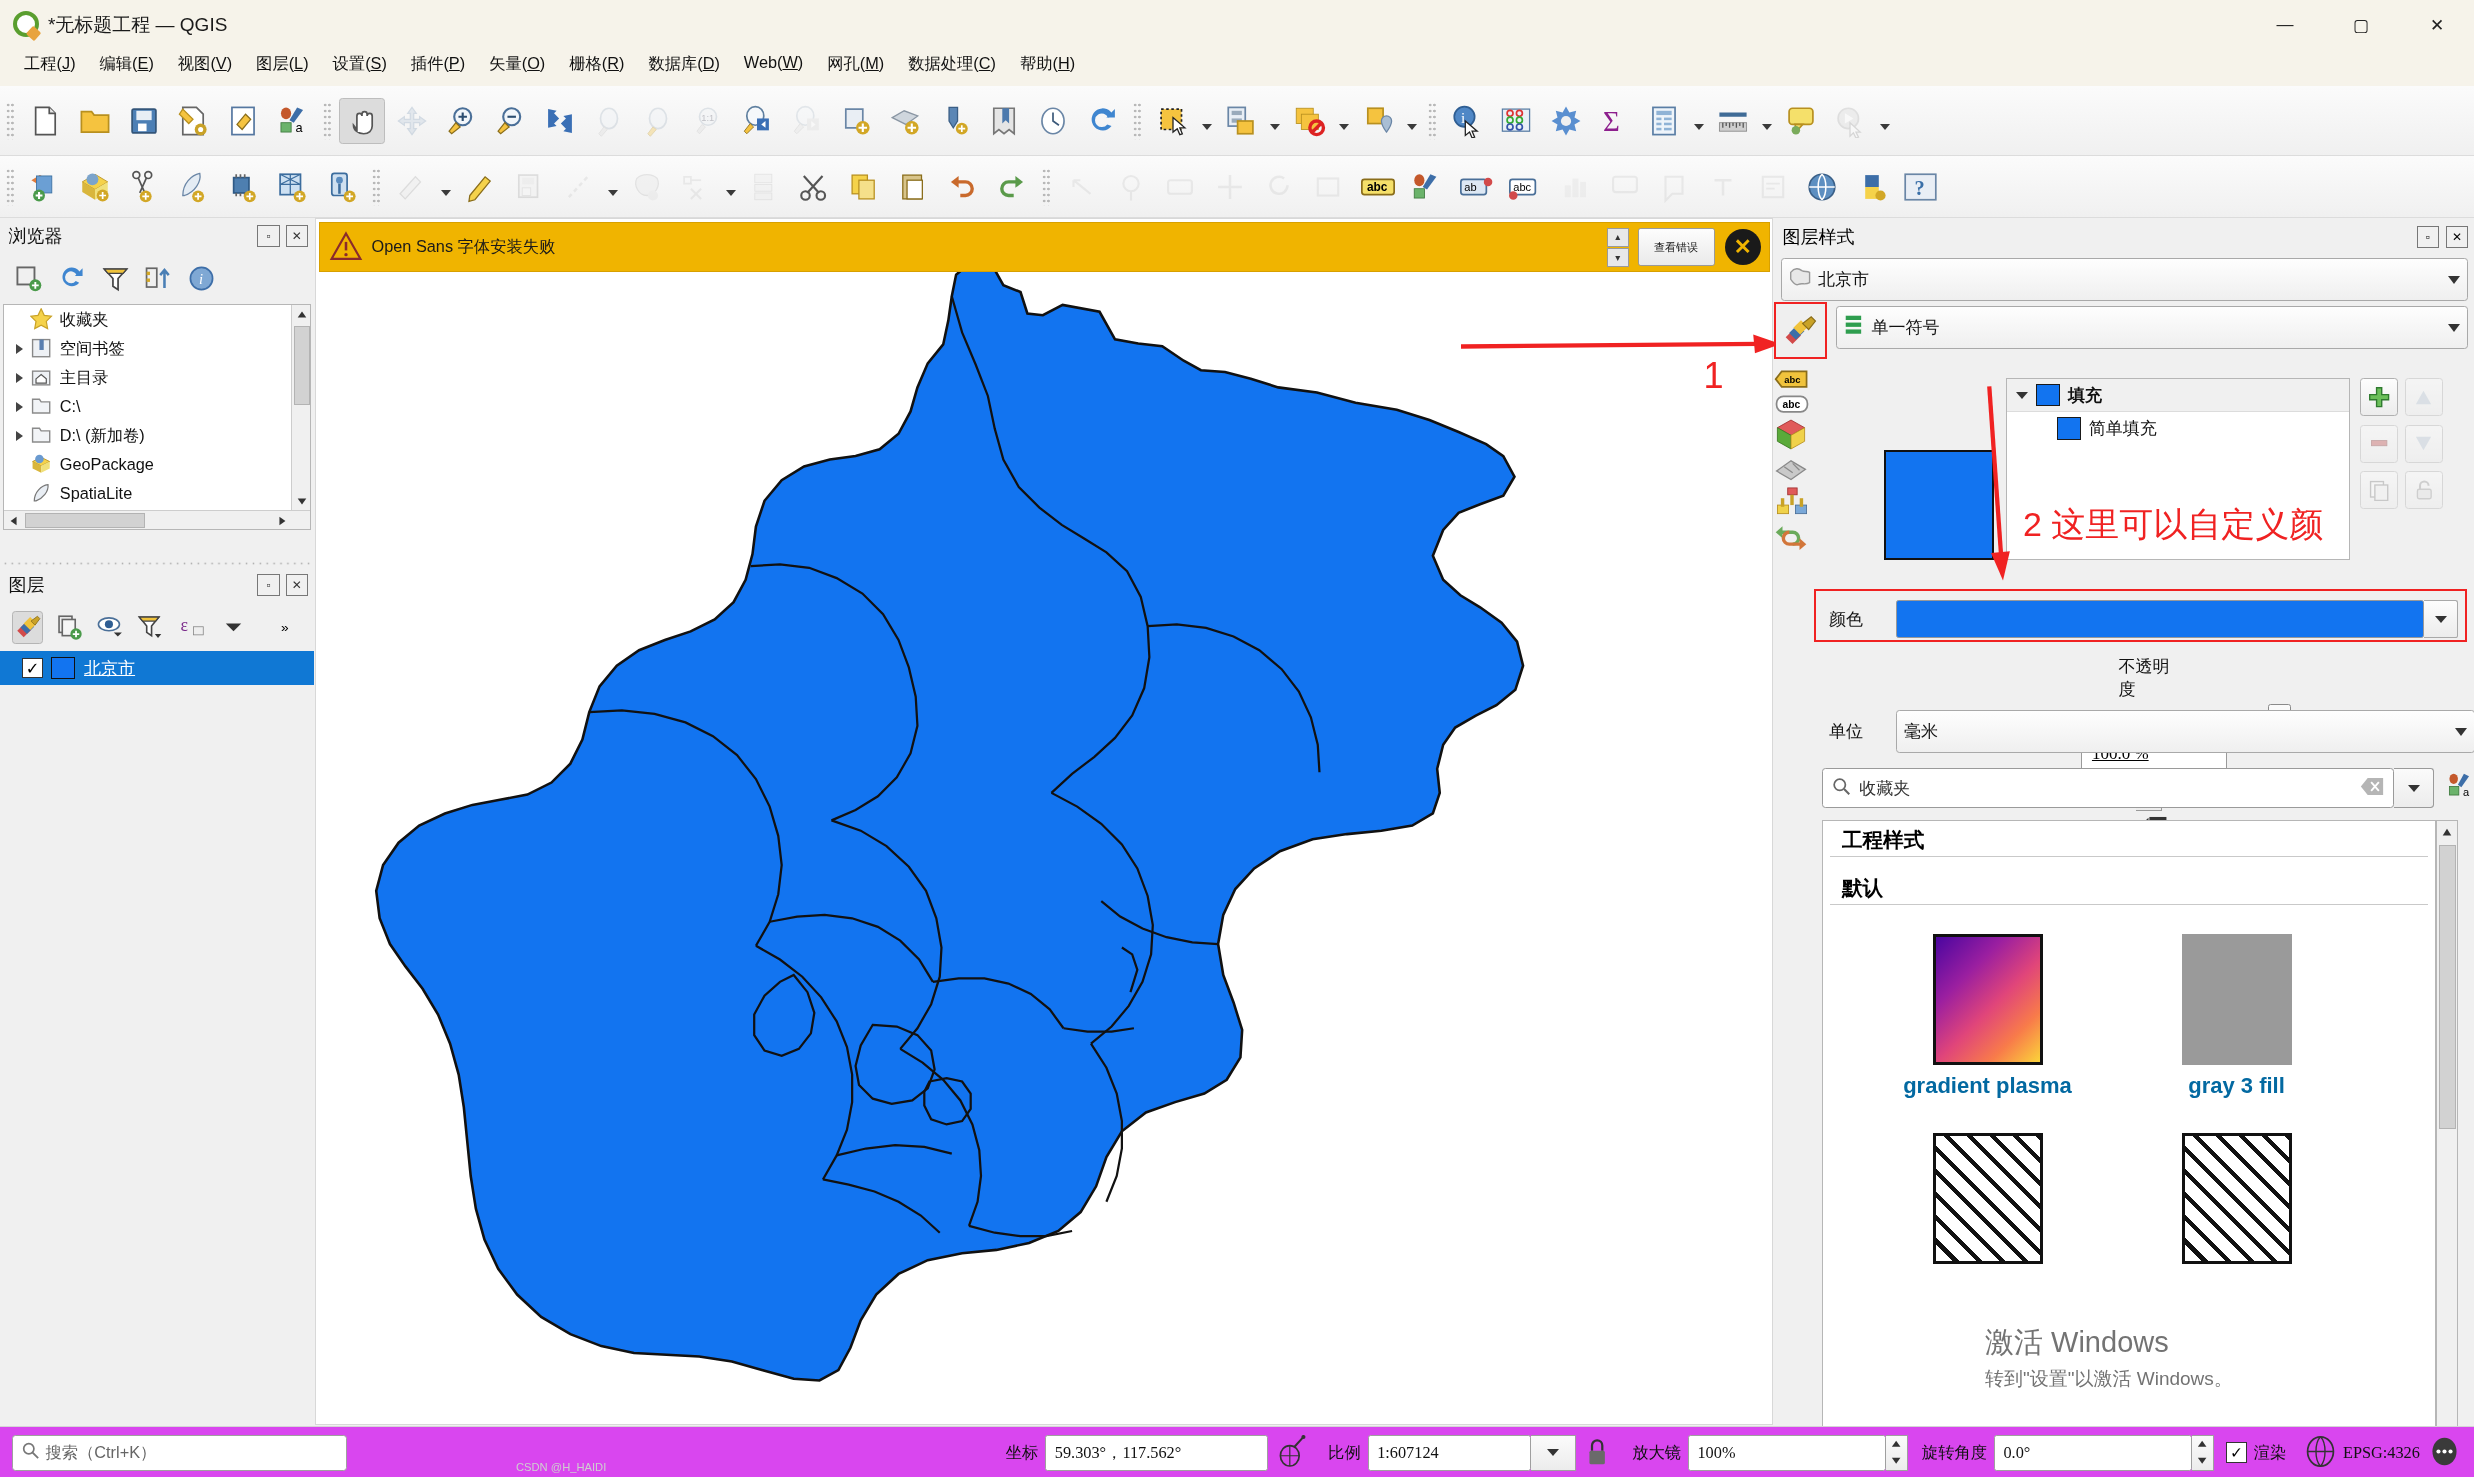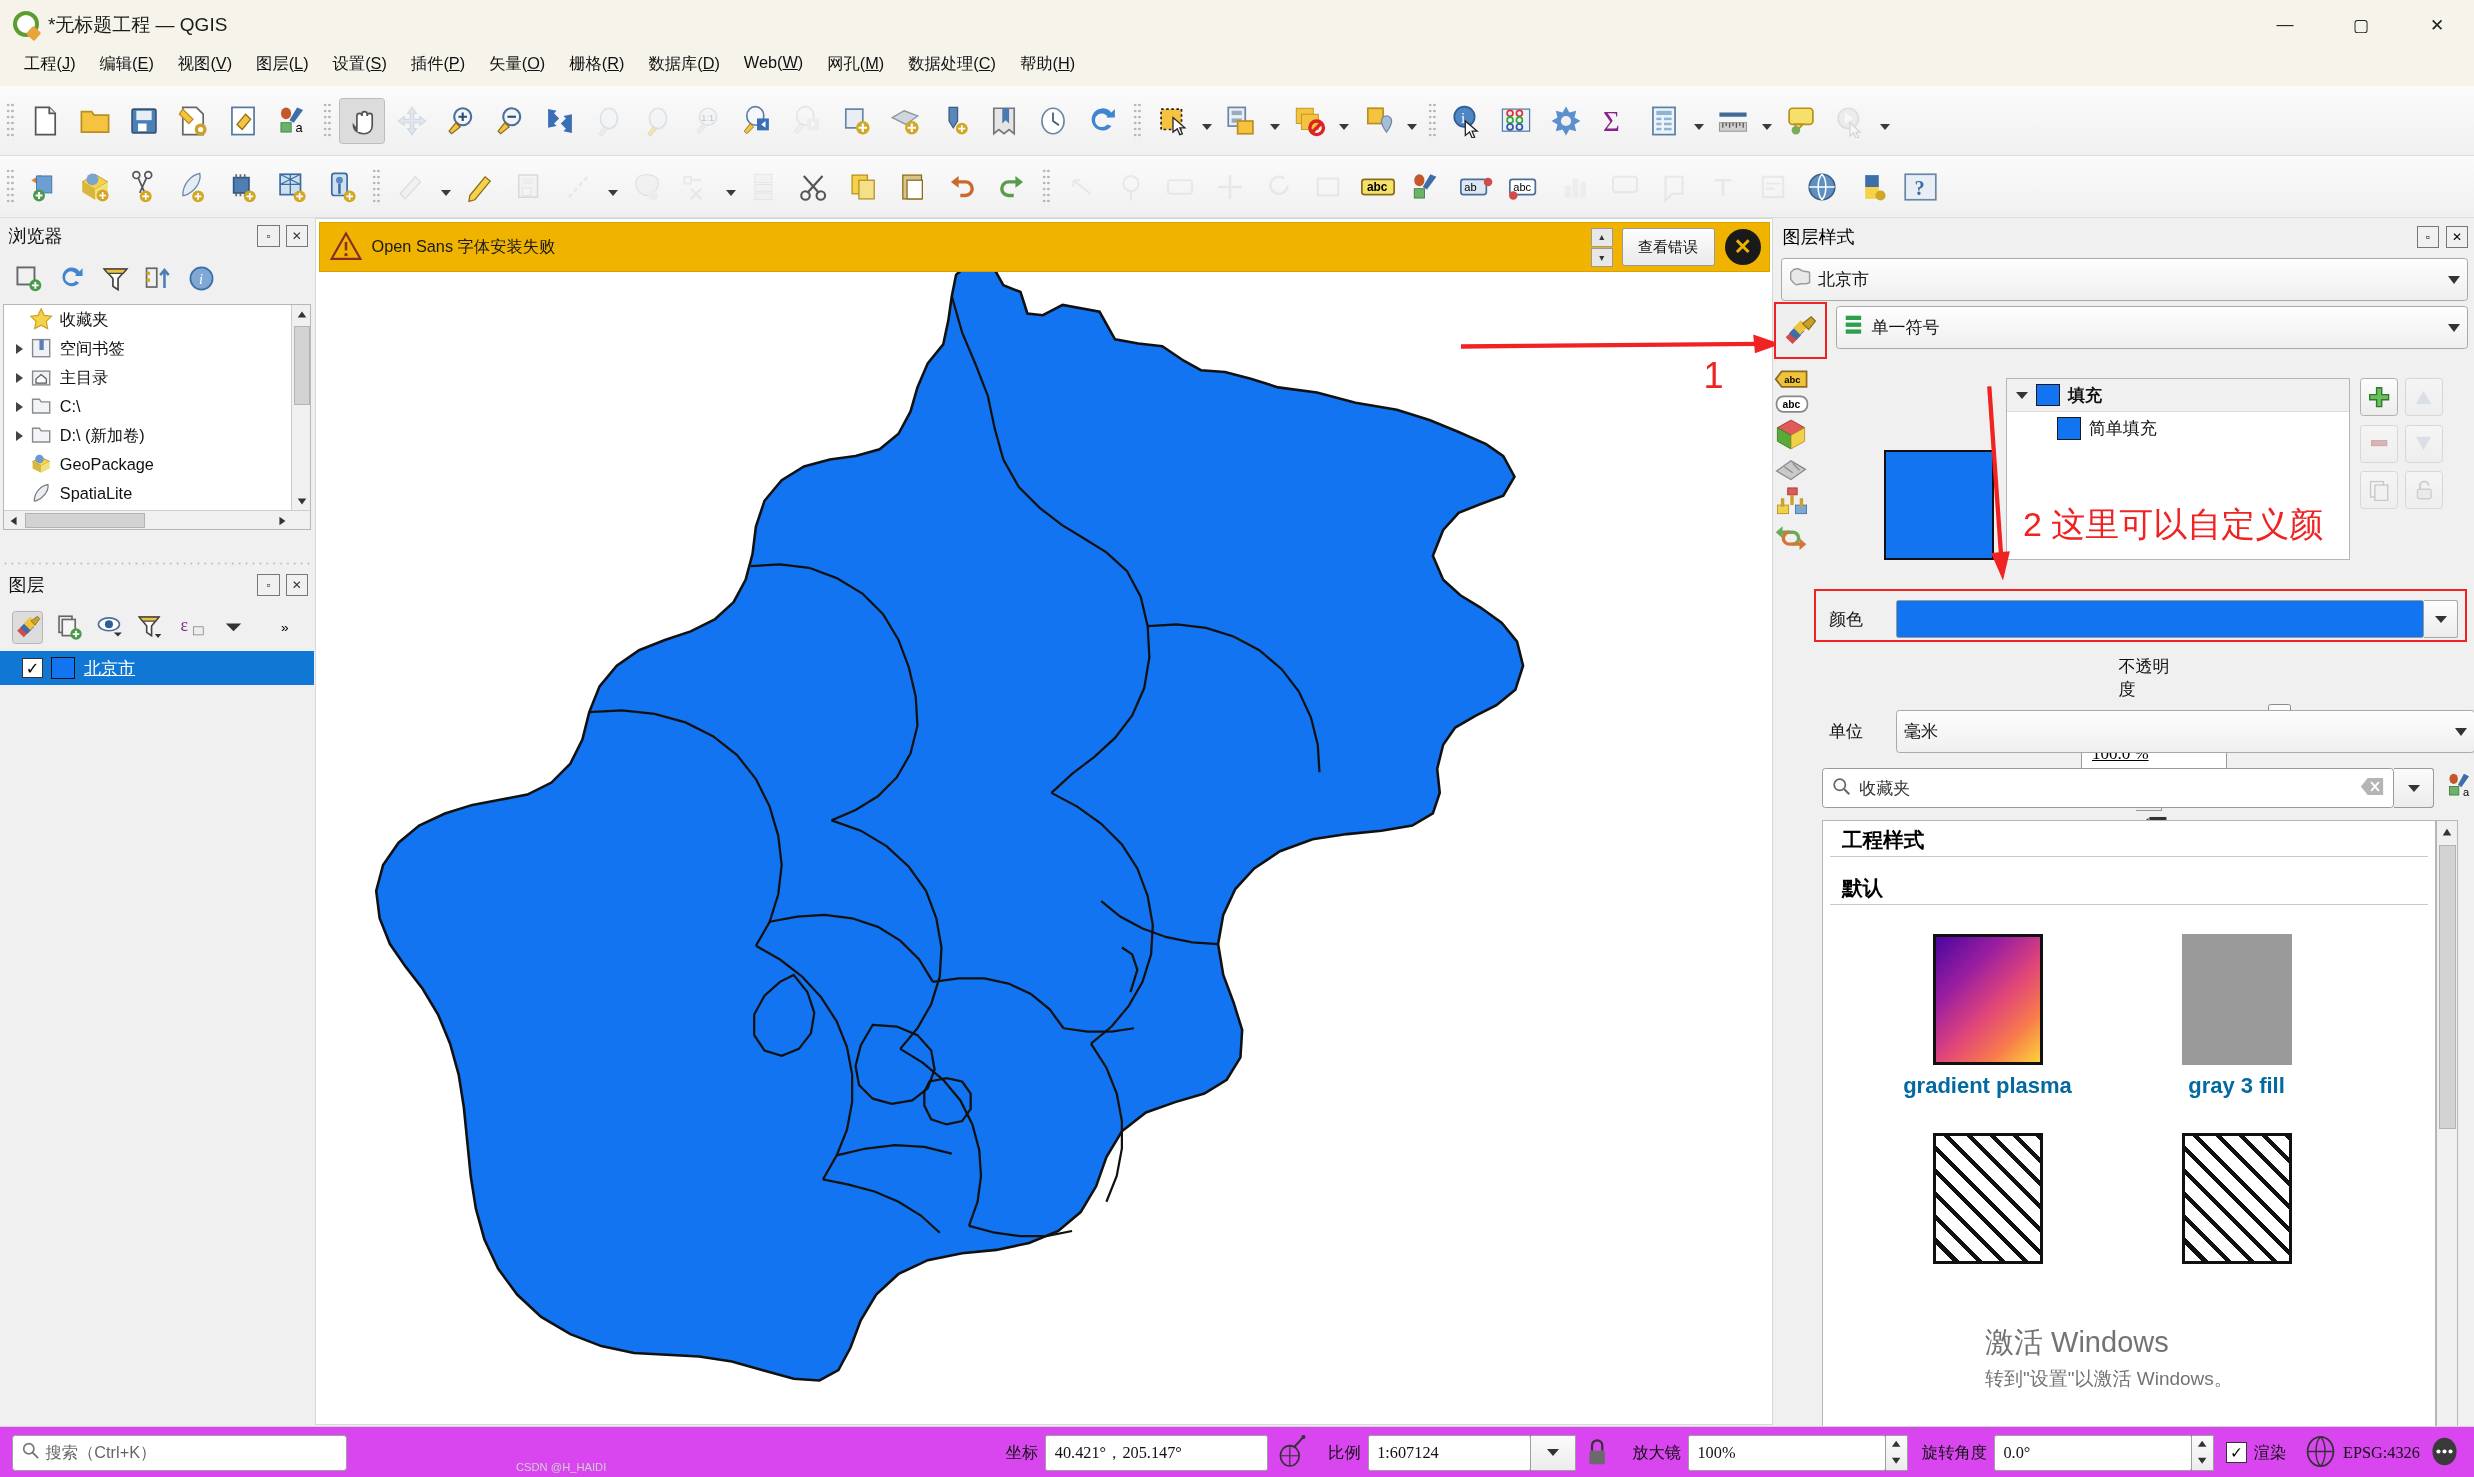--- a/index.html
+++ b/index.html
@@ -161,21 +161,21 @@
   #msgbar .wicon { width: 34px; height: 34px; margin-right: 8.6px; flex: none; }
   #msgbar .mtext { font-size: 16.3px; color: #1a1a1a; flex: 1; }
   #msgbar .tinybtns { display: flex; flex-direction: column; gap: 1.7px; margin-right: 8.6px; }
   #msgbar .tinybtns div {
     width: 22.3px; height: 19px; background: #e8e8e8; border: 0.9px solid #9a9a9a;
     display: flex; align-items: center; justify-content: center; font-size: 8.6px; color: #333;
   }
   #msgbar .viewerr {
     height: 38px; padding: 0 15.5px; background: linear-gradient(#fdfdfd,#eaeaea);
     border: 0.9px solid #9a9a9a; border-radius: 2.6px;
-    display: flex; align-items: center; font-size: 15px; color: #111; margin-right: 10.3px;
+    display: flex; align-items: center; font-size: 11px; color: #111; margin-right: 10.3px;
   }
   #msgbar .closex {
     width: 36px; height: 36px; border-radius: 50%; background: #1a1a1a; color: #f0b400;
     display: flex; align-items: center; justify-content: center; font-size: 21.5px; font-weight: bold;
   }
   #mapSvg { position: absolute; left: 0; top: 0; width: 1458px; height: 1207px; }
 
   
   #ann1 { position: absolute; left: 1461px; top: 305px; width: 361px; height: 95px; pointer-events: none; }
 
@@ -1371,21 +1371,21 @@
   <div id="searchBox">
     <span><svg width="17" height="17" viewBox="0 0 20 20">
           <circle cx="8" cy="8" r="6" fill="none" stroke="#777" stroke-width="2"></circle>
           <path d="M12.5 12.5L19 19" stroke="#777" stroke-width="2.2"></path>
         </svg></span>
     <span>搜索（Ctrl+K）</span>
   </div>
   <div style="flex:1"></div>
 
   <span class="sbLabel">坐标</span>
-  <div class="sbField" style="width:223px;">40.421°，205.147°</div>
+  <div class="sbField" style="width:223px;">59.303°，117.562°</div>
   <div style="margin:0 8.6px;">
     <svg width="29" height="33" viewBox="0 0 34 38">
         <ellipse cx="15" cy="24" rx="11" ry="12" fill="none" stroke="#333" stroke-width="2"></ellipse>
         <path d="M4 24h22M15 12v24" stroke="#333" stroke-width="1.4"></path>
         <path d="M20 14l10-11" stroke="#333" stroke-width="2.4"></path>
         <circle cx="31" cy="2" r="2.4" fill="#333"></circle>
       </svg>
   </div>
 
   <span class="sbLabel">比例</span>

